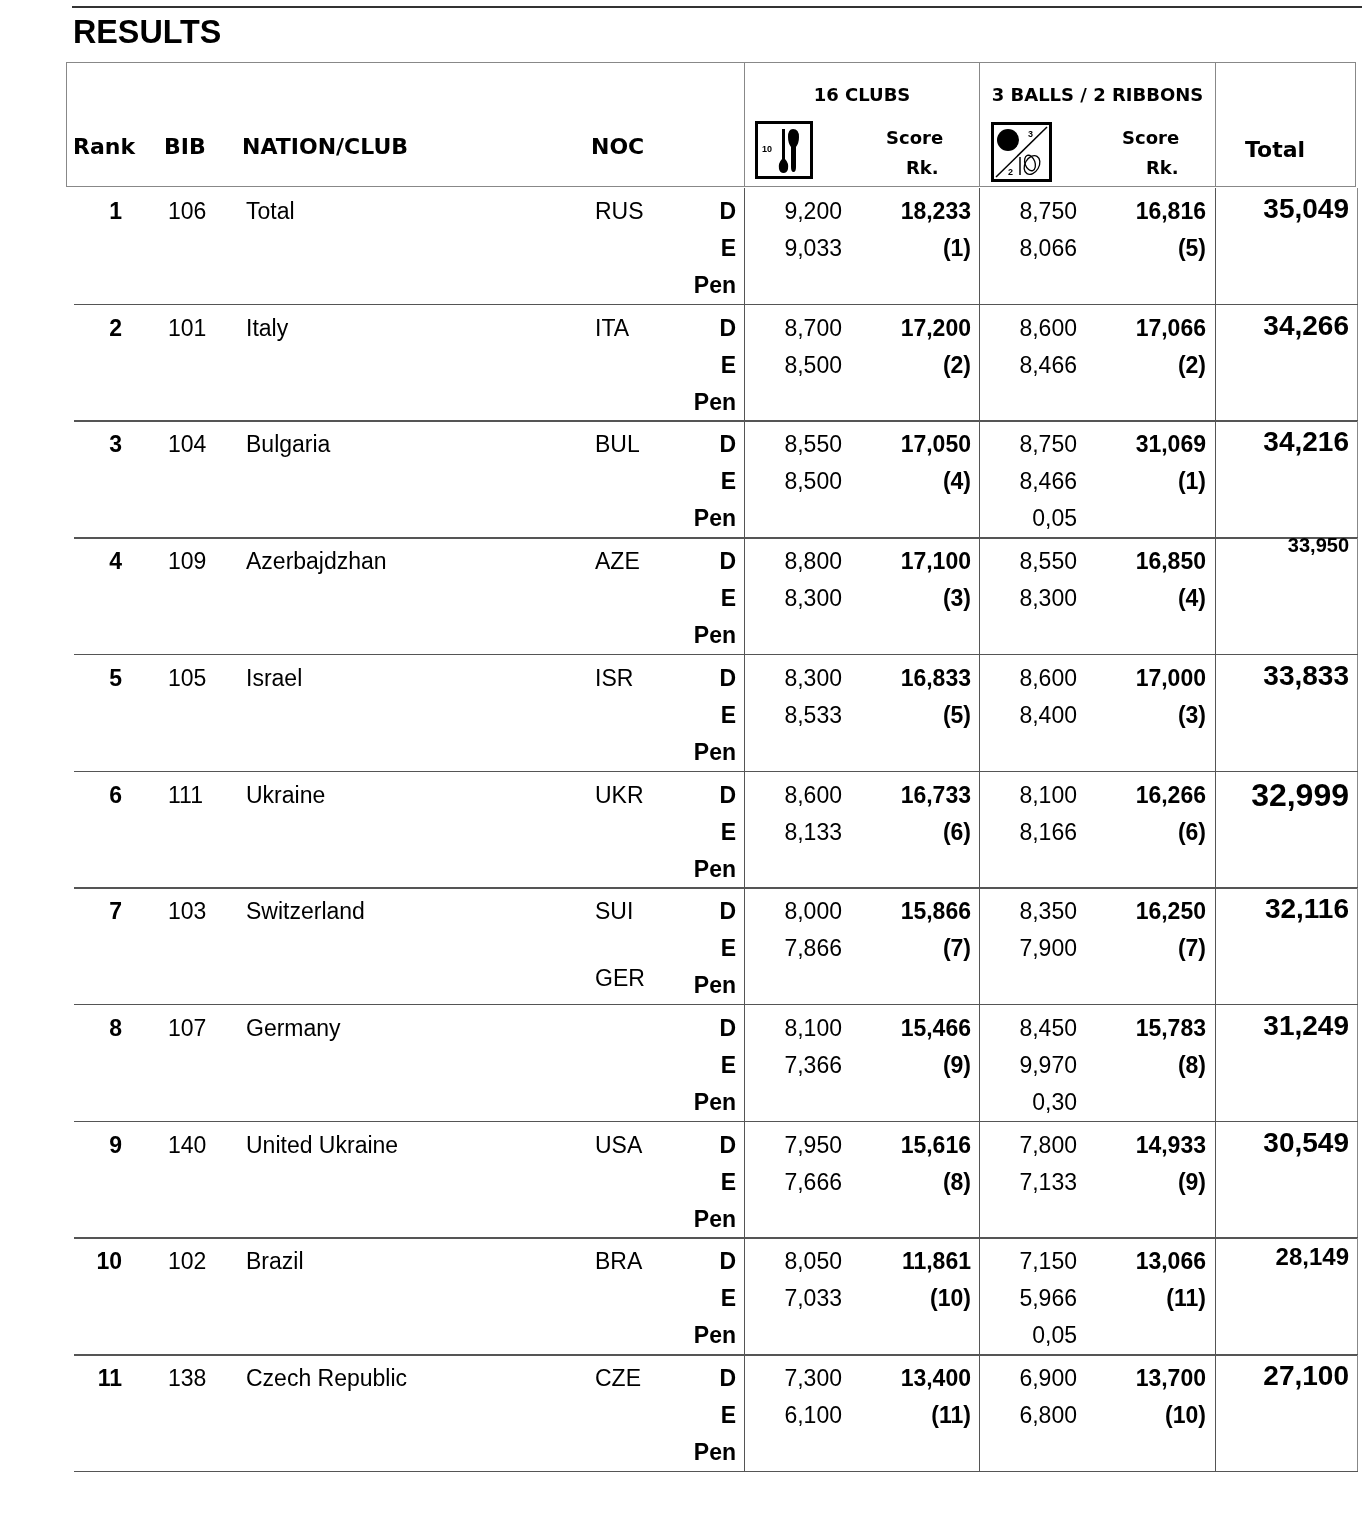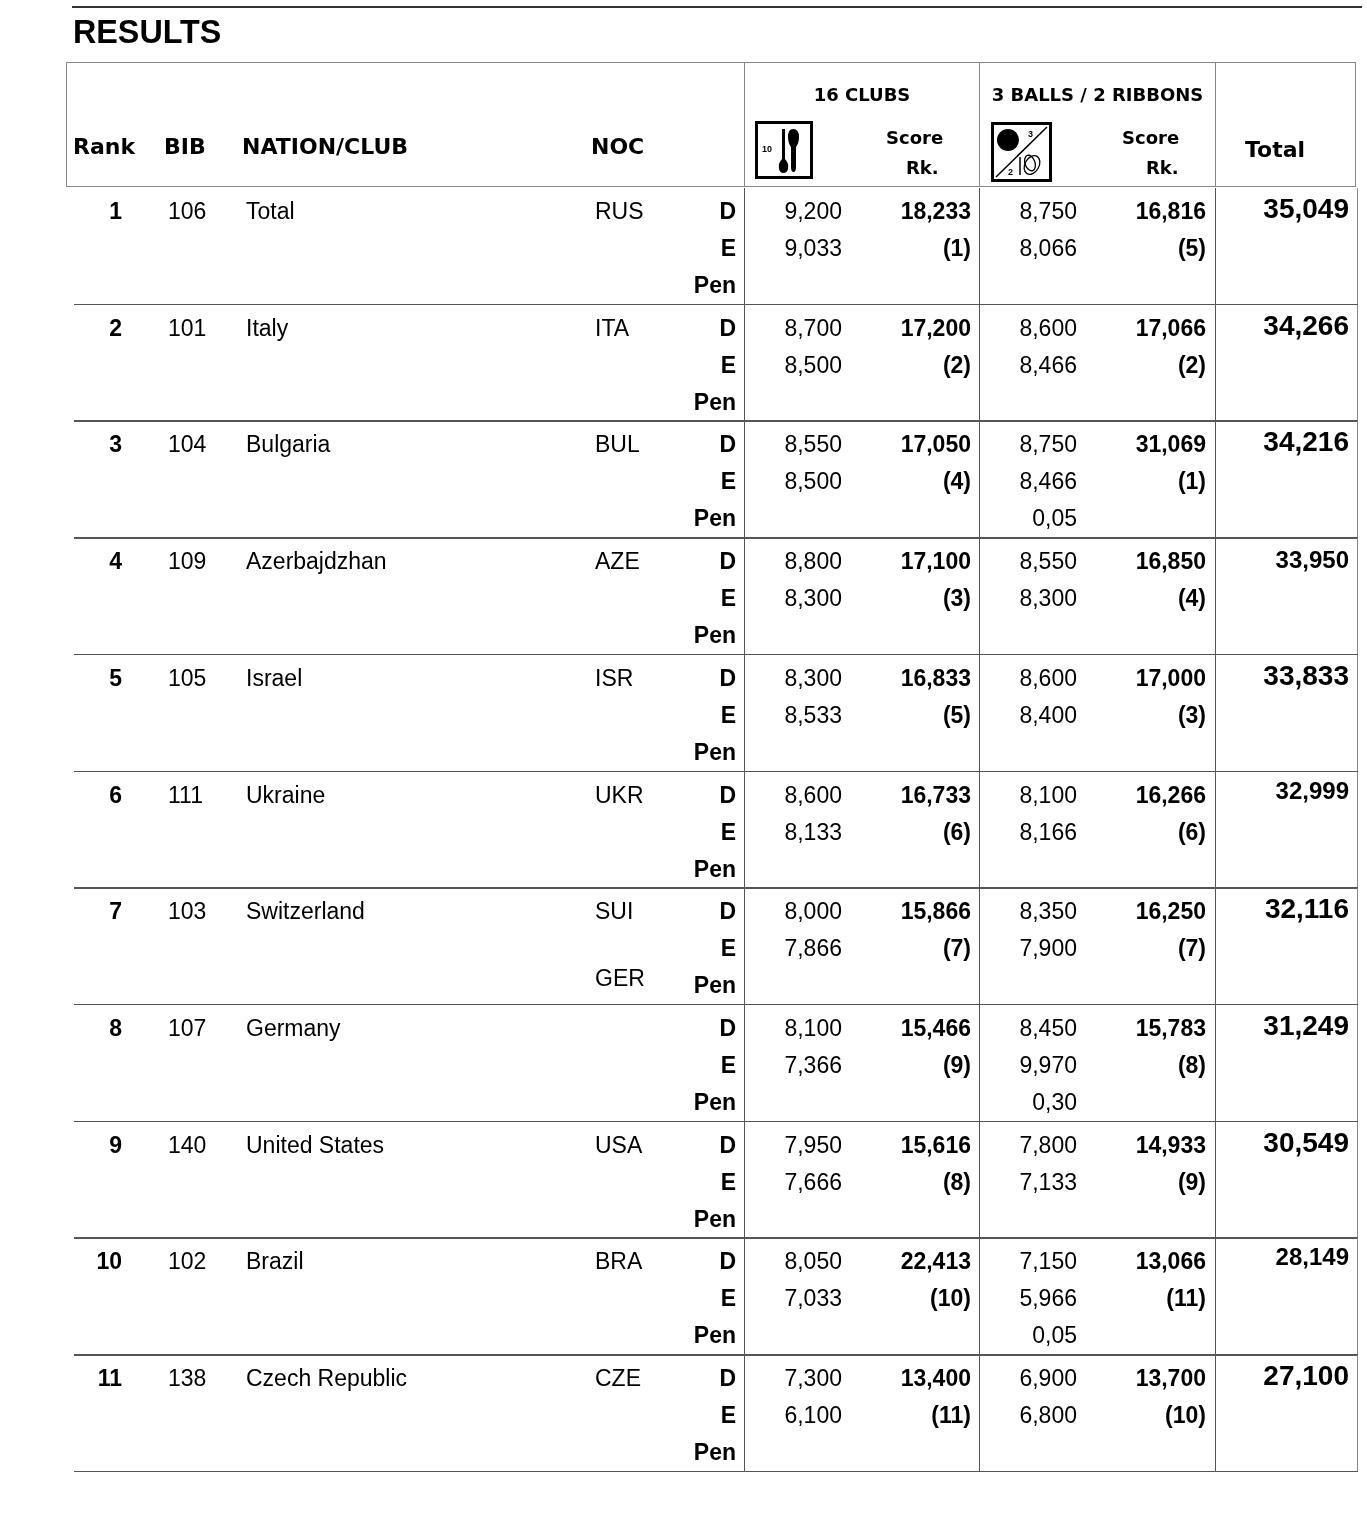--- a/index.html
+++ b/index.html
@@ -147,21 +147,21 @@
     <div class="cell r" style="left:760px;width:82px;top:548.1px">8,800</div>
     <div class="cell r" style="left:760px;width:82px;top:585.1px">8,300</div>
     <div class="cell r" style="left:760px;width:82px;top:622.1px"></div>
     <div class="cell b r" style="left:860px;width:111px;top:548.1px">17,100</div>
     <div class="cell b r" style="left:860px;width:111px;top:585.1px">(3)</div>
     <div class="cell r" style="left:995px;width:82px;top:548.1px">8,550</div>
     <div class="cell r" style="left:995px;width:82px;top:585.1px">8,300</div>
     <div class="cell r" style="left:995px;width:82px;top:622.1px"></div>
     <div class="cell b r" style="left:1095px;width:111px;top:548.1px">16,850</div>
     <div class="cell b r" style="left:1095px;width:111px;top:585.1px">(4)</div>
-    <div class="cell b r" style="left:1225px;width:124px;top:546px;font-size:24px">33,950</div>
+    <div class="cell b r" style="left:1225px;width:124px;top:534px;font-size:20px">33,950</div>
     <div class="bline" style="top:653.8000000000001px"></div>
     <div class="vline" style="left:744px;top:654.8px;height:116.7px"></div>
     <div class="vline" style="left:979px;top:654.8px;height:116.7px"></div>
     <div class="vline" style="left:1215px;top:654.8px;height:116.7px"></div>
     <div class="vline" style="left:1357px;top:654.8px;height:116.7px;background:#888"></div>
     <div class="cell b r" style="left:74px;width:48px;top:664.8px">5</div>
     <div class="cell" style="left:168px;top:664.8px">105</div>
     <div class="cell" style="left:246px;top:664.8px">Israel</div>
     <div class="cell" style="left:595px;top:664.8px">ISR</div>
     <div class="cell b r" style="left:680px;width:56px;top:664.8px">D</div>
@@ -193,21 +193,21 @@
     <div class="cell r" style="left:760px;width:82px;top:781.5px">8,600</div>
     <div class="cell r" style="left:760px;width:82px;top:818.5px">8,133</div>
     <div class="cell r" style="left:760px;width:82px;top:855.5px"></div>
     <div class="cell b r" style="left:860px;width:111px;top:781.5px">16,733</div>
     <div class="cell b r" style="left:860px;width:111px;top:818.5px">(6)</div>
     <div class="cell r" style="left:995px;width:82px;top:781.5px">8,100</div>
     <div class="cell r" style="left:995px;width:82px;top:818.5px">8,166</div>
     <div class="cell r" style="left:995px;width:82px;top:855.5px"></div>
     <div class="cell b r" style="left:1095px;width:111px;top:781.5px">16,266</div>
     <div class="cell b r" style="left:1095px;width:111px;top:818.5px">(6)</div>
-    <div class="cell b r" style="left:1225px;width:124px;top:776.5px;font-size:24px">32,999</div>
+    <div class="cell b r" style="left:1225px;width:124px;top:776.5px;font-size:32px">32,999</div>
     <div class="bline" style="top:887.2px"></div>
     <div class="vline" style="left:744px;top:888.2px;height:116.7px"></div>
     <div class="vline" style="left:979px;top:888.2px;height:116.7px"></div>
     <div class="vline" style="left:1215px;top:888.2px;height:116.7px"></div>
     <div class="vline" style="left:1357px;top:888.2px;height:116.7px;background:#888"></div>
     <div class="cell b r" style="left:74px;width:48px;top:898.2px">7</div>
     <div class="cell" style="left:168px;top:898.2px">103</div>
     <div class="cell" style="left:246px;top:898.2px">Switzerland</div>
     <div class="cell" style="left:595px;top:898.2px">SUI</div>
     <div class="cell b r" style="left:680px;width:56px;top:898.2px">D</div>
@@ -247,21 +247,21 @@
     <div class="cell b r" style="left:1095px;width:111px;top:1014.9px">15,783</div>
     <div class="cell b r" style="left:1095px;width:111px;top:1051.9px">(8)</div>
     <div class="cell b r" style="left:1225px;width:124px;top:1009.9px;font-size:28px">31,249</div>
     <div class="bline" style="top:1120.6px"></div>
     <div class="vline" style="left:744px;top:1121.6px;height:116.7px"></div>
     <div class="vline" style="left:979px;top:1121.6px;height:116.7px"></div>
     <div class="vline" style="left:1215px;top:1121.6px;height:116.7px"></div>
     <div class="vline" style="left:1357px;top:1121.6px;height:116.7px;background:#888"></div>
     <div class="cell b r" style="left:74px;width:48px;top:1131.6px">9</div>
     <div class="cell" style="left:168px;top:1131.6px">140</div>
-    <div class="cell" style="left:246px;top:1131.6px">United States</div>
+    <div class="cell" style="left:246px;top:1131.6px">United Ukraine</div>
     <div class="cell" style="left:595px;top:1131.6px">USA</div>
     <div class="cell b r" style="left:680px;width:56px;top:1131.6px">D</div>
     <div class="cell b r" style="left:680px;width:56px;top:1168.6px">E</div>
     <div class="cell b r" style="left:680px;width:56px;top:1205.6px">Pen</div>
     <div class="cell r" style="left:760px;width:82px;top:1131.6px">7,950</div>
     <div class="cell r" style="left:760px;width:82px;top:1168.6px">7,666</div>
     <div class="cell r" style="left:760px;width:82px;top:1205.6px"></div>
     <div class="cell b r" style="left:860px;width:111px;top:1131.6px">15,616</div>
     <div class="cell b r" style="left:860px;width:111px;top:1168.6px">(8)</div>
     <div class="cell r" style="left:995px;width:82px;top:1131.6px">7,800</div>
@@ -278,21 +278,21 @@
     <div class="cell b r" style="left:74px;width:48px;top:1248.3px">10</div>
     <div class="cell" style="left:168px;top:1248.3px">102</div>
     <div class="cell" style="left:246px;top:1248.3px">Brazil</div>
     <div class="cell" style="left:595px;top:1248.3px">BRA</div>
     <div class="cell b r" style="left:680px;width:56px;top:1248.3px">D</div>
     <div class="cell b r" style="left:680px;width:56px;top:1285.3px">E</div>
     <div class="cell b r" style="left:680px;width:56px;top:1322.3px">Pen</div>
     <div class="cell r" style="left:760px;width:82px;top:1248.3px">8,050</div>
     <div class="cell r" style="left:760px;width:82px;top:1285.3px">7,033</div>
     <div class="cell r" style="left:760px;width:82px;top:1322.3px"></div>
-    <div class="cell b r" style="left:860px;width:111px;top:1248.3px">22,413</div>
+    <div class="cell b r" style="left:860px;width:111px;top:1248.3px">11,861</div>
     <div class="cell b r" style="left:860px;width:111px;top:1285.3px">(10)</div>
     <div class="cell r" style="left:995px;width:82px;top:1248.3px">7,150</div>
     <div class="cell r" style="left:995px;width:82px;top:1285.3px">5,966</div>
     <div class="cell r" style="left:995px;width:82px;top:1322.3px">0,05</div>
     <div class="cell b r" style="left:1095px;width:111px;top:1248.3px">13,066</div>
     <div class="cell b r" style="left:1095px;width:111px;top:1285.3px">(11)</div>
     <div class="cell b r" style="left:1225px;width:124px;top:1243.3px;font-size:24px">28,149</div>
     <div class="bline" style="top:1354px"></div>
     <div class="vline" style="left:744px;top:1355px;height:116.7px"></div>
     <div class="vline" style="left:979px;top:1355px;height:116.7px"></div>

